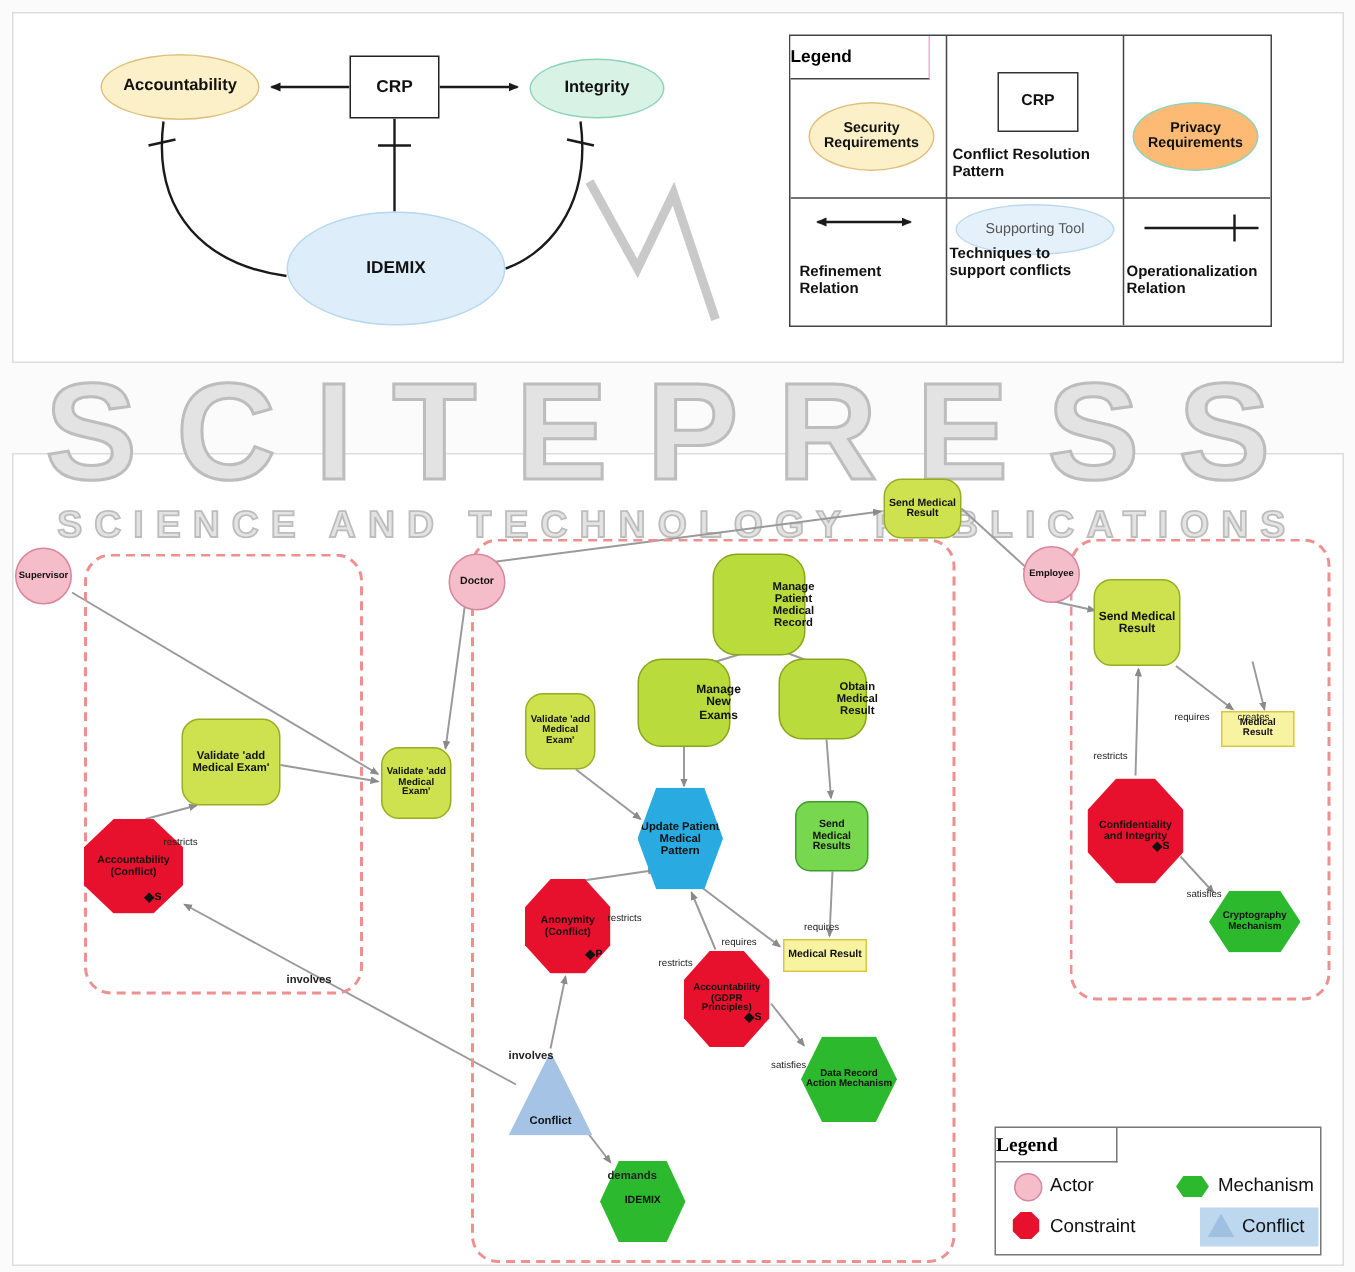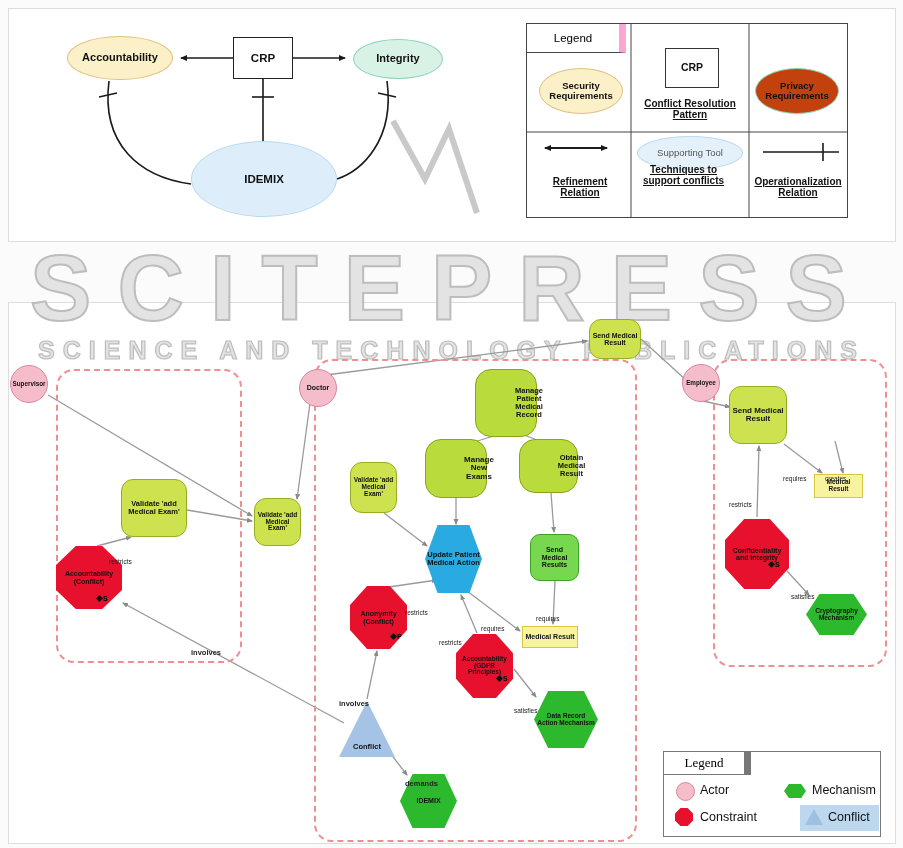--- a/index.html
+++ b/index.html
@@ -20,23 +20,23 @@
   .hexn{clip-path:polygon(22% 0,78% 0,100% 50%,78% 100%,22% 100%,0 50%);}
   .mech{background:#2db92d;}
   .cyan{background:#29abe2;}
   .tri{background:#a5c3e4;clip-path:polygon(50% 0,100% 100%,0 100%);align-items:flex-end;padding-bottom:6px;}
   .actor{background:#f5bcc9;border:1.5px solid #d887a0;border-radius:50%;}
   .dashedbox{position:absolute;border:2px dashed #ee9090;border-radius:18px;}
   .elabel{position:absolute;font-size:6.5px;color:#222;white-space:nowrap;margin-top:25px;}
   .elabel.b{font-size:7.5px;font-weight:bold;}
   .badge{position:absolute;display:flex;align-items:center;gap:1px;font-size:7px;font-weight:bold;color:#000;}
   .contribdot{width:5px;height:5px;background:#111;transform:rotate(45deg);display:inline-block;}
-  .lg-cell-title{position:absolute;background:#fff;border-right:7px solid #f9a8d4;border-bottom:1px solid #444;
-     display:flex;align-items:center;justify-content:center;font-weight:normal;}
-  .cap{position:absolute;font-weight:bold;text-align:center;color:#111;text-decoration:underline;}
+  .lg-cell-title{position:absolute;background:#fff;border-right:1px solid #f9a8d4;border-bottom:1px solid #444;
+     display:flex;align-items:center;font-weight:bold;}
+  .cap{position:absolute;font-weight:bold;color:#111;}
   svg{position:absolute;left:0;top:0;}
   .legend2-label{position:absolute;font-size:12.5px;color:#111;}
 </style>
 </head>
 <body>
 
 <div class="stage">
 
   <div class="wm wm1">SCITEPRESS</div>
   <div class="wm wm2">SCIENCE AND TECHNOLOGY PUBLICATIONS</div>
@@ -91,21 +91,21 @@
         <div class="lg-cell-title" style="left:0;top:0;width:92px;height:28px;font-size:11.5px;">
           <span>Legend</span>
           </div>
         <div class="n ellipse" style="left:12px;top:44px;width:84px;height:46px;font-size:9.5px;background:#fcf0c9;border:1.2px solid #e0c080;">
             <span>Security Requirements</span>
           </div>
         <div class="n" style="left:138px;top:24px;width:54px;height:40px;font-size:10.5px;background:#fff;border:1.3px solid #333;">
             <span>CRP</span>
           </div>
         <div class="cap" style="left:108px;top:74px;width:110px;font-size:10px;">Conflict Resolution Pattern</div>
-        <div class="n ellipse" style="left:228px;top:44px;width:84px;height:46px;font-size:9.5px;background:#c2410c;border:1.2px solid #8fd4b8;">
+        <div class="n ellipse" style="left:228px;top:44px;width:84px;height:46px;font-size:9.5px;background:#fdba74;border:1.2px solid #8fd4b8;">
             <span>Privacy Requirements</span>
           </div>
         <div class="cap" style="left:6px;top:152px;width:94px;font-size:10px;">Refinement Relation</div>
         <div class="n ellipse" style="left:110px;top:112px;width:106px;height:34px;font-size:9.5px;font-weight:normal;background:#e4f1fb;border:1.2px solid #bcd9ee;color:#555;">
             <span>Supporting Tool</span>
           </div>
         <div class="cap" style="left:106px;top:140px;width:101px;font-size:10px;">Techniques to support conflicts</div>
         <div class="cap" style="left:224px;top:152px;width:94px;font-size:10px;">Operationalization Relation</div>
       </div>
     </div>
@@ -184,21 +184,21 @@
       <div class="n g1" style="left:510px;top:136px;width:59px;height:54px;font-size:7.5px;">
         <span>Obtain Medical Result</span>
         </div>
       <div class="n g1" style="left:416px;top:136px;width:62px;height:59px;font-size:8px;">
         <span>Manage New Exams</span>
         </div>
       <div class="n yg" style="left:341px;top:159px;width:47px;height:51px;font-size:6.5px;">
         <span>Validate 'add Medical Exam'</span>
         </div>
       <div class="n hexn cyan" style="left:416px;top:222px;width:57px;height:68px;font-size:7.5px;">
-        <span>Update Patient Medical Action</span>
+        <span>Update Patient Medical Pattern</span>
         </div>
       <div class="n g2" style="left:521px;top:231px;width:49px;height:47px;font-size:7px;">
         <span>Send Medical Results</span>
         </div>
       <div class="n oct" style="left:341px;top:283px;width:57px;height:63px;font-size:7px;">
         <span>Anonymity (Conflict)</span>
         </div>
       <span class="badge" style="left:382px;top:330px;">
         <i class="contribdot"></i>
         <span>P</span>

